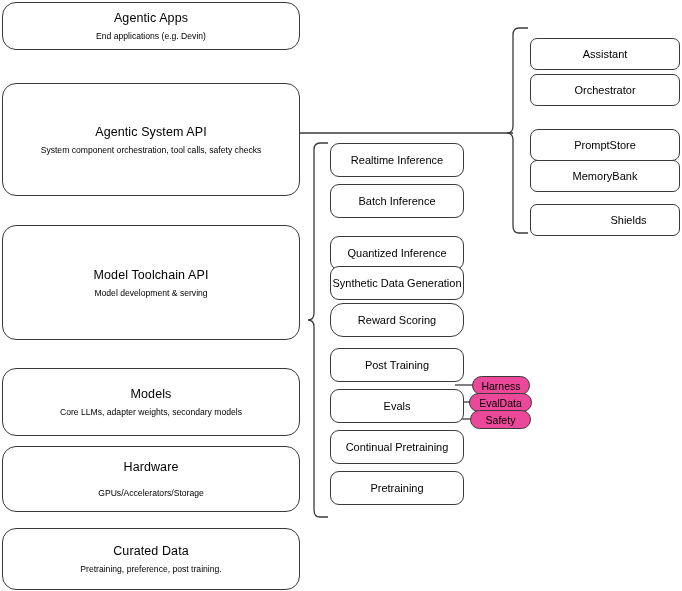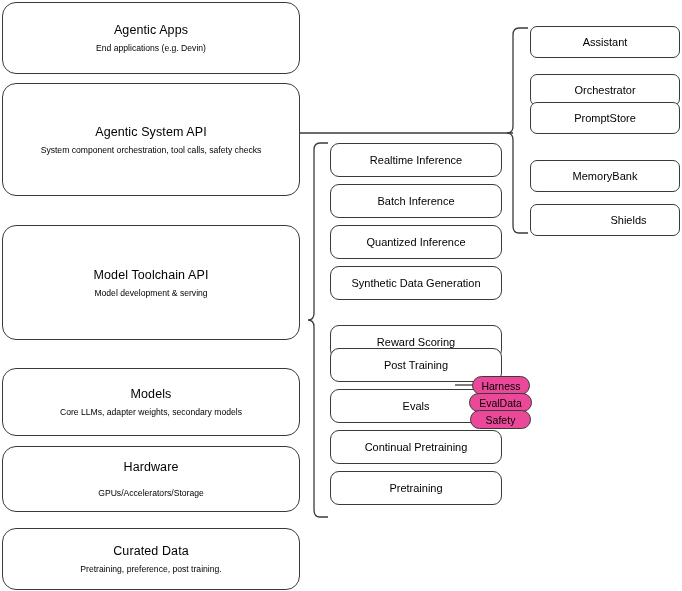--- a/index.html
+++ b/index.html
@@ -43,21 +43,21 @@
   }
   .layer .sub {
     font-size: 8.6px;
     line-height: 12px;
     margin-top: 4px;
     color: #000;
   }
   
   .mid {
     left: 330px;
-    width: 172px;
+    width: 134px;
     height: 34px;
     border-radius: 9px;
     font-size: 11px;
     line-height: 14px;
   }
   
   .right {
     left: 530px;
     width: 150px;
     height: 32px;
@@ -104,21 +104,21 @@
 
     <path d="M 528 28 L 519 28 Q 513 28 513 35 L 513 126 Q 513 133 507 133 Q 513 133 513 140 L 513 226 Q 513 233 519 233 L 528 233"></path>
 
     <path d="M 328 143 L 320 143 Q 314 143 314 150 L 314 313 Q 314 320 308 320 Q 314 320 314 327 L 314 510 Q 314 517 320 517 L 328 517"></path>
 
     <line x1="455" y1="385" x2="476" y2="385"></line>
     <line x1="455" y1="402" x2="474" y2="402"></line>
     <line x1="455" y1="419" x2="476" y2="419"></line>
   </svg>
 
-  <div class="box layer" style="top:2px;height:72px;">
+  <div class="box layer" style="top:2px;height:48px;">
     <div class="title">Agentic Apps</div>
     <div class="sub">End applications (e.g. Devin)</div>
   </div>
 
   <div class="box layer" style="top:83px;height:113px;">
     <div class="title">Agentic System API</div>
     <div class="sub">System component orchestration, tool calls, safety checks</div>
   </div>
 
   <div class="box layer" style="top:225px;height:115px;">
@@ -136,31 +136,31 @@
     <div class="sub">GPUs/Accelerators/Storage</div>
   </div>
 
   <div class="box layer" style="top:528px;height:62px;">
     <div class="title">Curated Data</div>
     <div class="sub">Pretraining, preference, post training.</div>
   </div>
 
   <div class="box mid" style="top:143px;">Realtime Inference</div>
   <div class="box mid" style="top:184px;">Batch Inference</div>
-  <div class="box mid" style="top:225px;">Quantized Inference</div>
+  <div class="box mid" style="top:236px;">Quantized Inference</div>
   <div class="box mid" style="top:266px;">Synthetic Data Generation</div>
-  <div class="box mid" style="top:325px;">Reward Scoring</div>
+  <div class="box mid" style="top:303px;border-radius:13px;">Reward Scoring</div>
   <div class="box mid" style="top:389px;">Evals</div>
   <div class="box mid" style="top:348px;">Post Training</div>
   <div class="box mid" style="top:430px;">Continual Pretraining</div>
   <div class="box mid" style="top:471px;">Pretraining</div>
 
   <div class="pill" style="left:472px;top:376px;width:58px;height:19px;">Harness</div>
   <div class="pill" style="left:469px;top:393px;width:63px;height:19px;">EvalData</div>
   <div class="pill" style="left:470px;top:410px;width:61px;height:19px;">Safety</div>
 
-  <div class="box right" style="top:26px;">Assistant</div>
+  <div class="box right" style="top:38px;">Assistant</div>
   <div class="box right" style="top:74px;">Orchestrator</div>
-  <div class="box right" style="top:102px;">PromptStore</div>
+  <div class="box right" style="top:129px;border-radius:8px;">PromptStore</div>
   <div class="box right" style="top:160px;">MemoryBank</div>
   <div class="box right" style="top:204px;padding-left:47px;">Shields</div>
 
 </div>
 
 </body></html>

